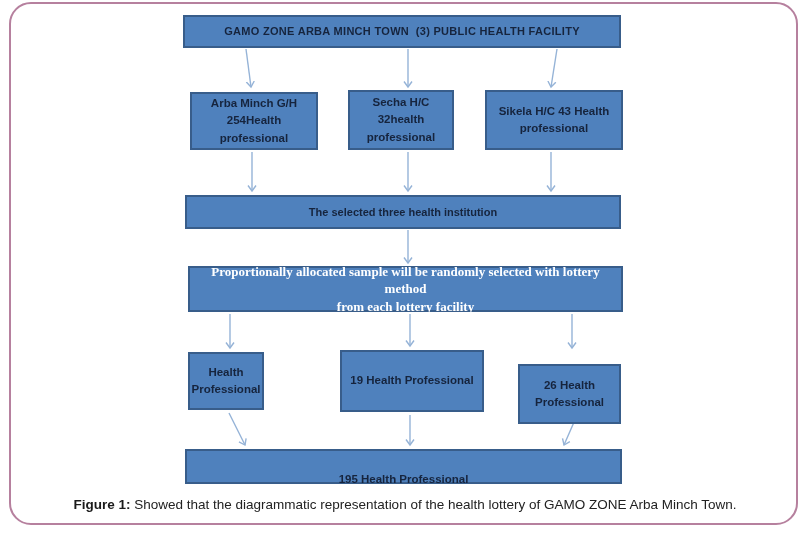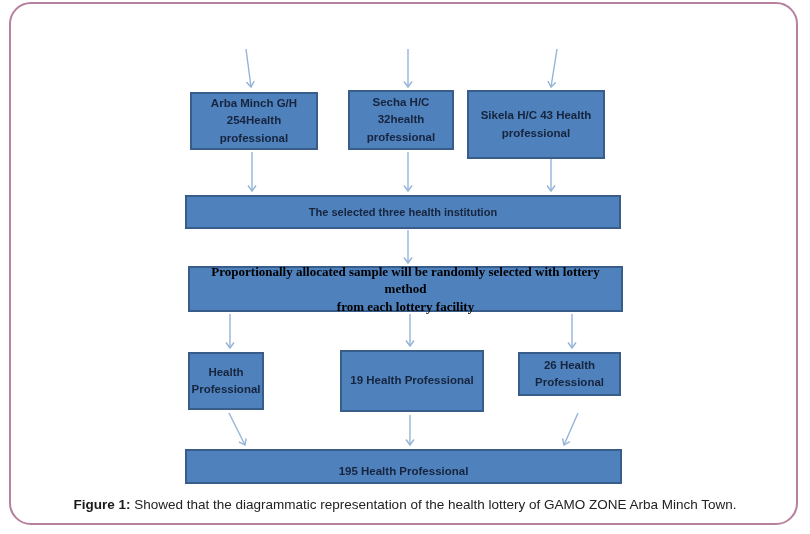--- a/index.html
+++ b/index.html
@@ -12,21 +12,21 @@
     border:2px solid #b6809e;border-radius:22px;box-sizing:border-box;
   }
   .box{
     position:absolute;box-sizing:border-box;
     background:#4f81bd;border:2px solid #385d8a;
     color:#16243d;font-weight:bold;text-align:center;
     display:flex;flex-direction:column;justify-content:center;align-items:center;
     line-height:1.5;white-space:pre-wrap;
   }
   .sans{font-family:"Liberation Sans",sans-serif;font-size:11.5px;}
-  .serif{font-family:"Liberation Serif",serif;font-size:13px;line-height:1.35;color:#000000;}
+  .serif{font-family:"Liberation Serif",serif;font-size:13px;line-height:1.35;color:#ffffff;}
   .top{font-size:11px;letter-spacing:.3px;}
   .wide{font-size:11px;}
   .arrows{position:absolute;left:0;top:0;width:810px;height:534px;pointer-events:none;}
   .caption{
     position:absolute;left:0;right:0;top:497px;text-align:center;
     font-size:13.5px;color:#222222;font-family:"Liberation Sans",sans-serif;
   }
   .caption .lbl{font-weight:bold;color:#1a1a1a;text-align:right;}
 </style>
 </head>
@@ -56,32 +56,35 @@
       <line x1="230" y1="314" x2="230" y2="348" marker-end="url(#ah)"></line>
       <line x1="410" y1="314" x2="410" y2="346" marker-end="url(#ah)"></line>
       <line x1="572" y1="314" x2="572" y2="348" marker-end="url(#ah)"></line>
 
       <line x1="229" y1="413" x2="245" y2="445" marker-end="url(#ah)"></line>
       <line x1="410" y1="415" x2="410" y2="445" marker-end="url(#ah)"></line>
       <line x1="578" y1="413" x2="564" y2="445" marker-end="url(#ah)"></line>
     </g>
   </svg>
 
+  <div class="box sans top" style="left:183px;top:15px;width:438px;height:33px">
+    <div>GAMO ZONE ARBA MINCH TOWN  (3) PUBLIC HEALTH FACILITY</div>
+  </div>
 
   <div class="box sans" style="left:190px;top:92px;width:128px;height:58px">
     <div>Arba Minch G/H</div>
     <div>254Health professional</div>
   </div>
 
   <div class="box sans" style="left:348px;top:90px;width:106px;height:60px">
     <div>Secha H/C 32health</div>
     <div>professional</div>
   </div>
 
-  <div class="box sans" style="left:467px;top:90px;width:138px;height:69px">
+  <div class="box sans" style="left:485px;top:90px;width:138px;height:60px">
     <div>Sikela H/C 43 Health</div>
     <div>professional</div>
   </div>
 
   <div class="box sans wide" style="left:185px;top:195px;width:436px;height:34px">
     <div>The selected three health institution</div>
   </div>
 
   <div class="box serif" style="left:188px;top:266px;width:435px;height:46px">
     <div>Proportionally allocated sample will be randomly selected with lottery method</div>
@@ -90,26 +93,26 @@
 
   <div class="box sans" style="left:188px;top:352px;width:76px;height:58px">
     <div>Health</div>
     <div>Professional</div>
   </div>
 
   <div class="box sans" style="left:340px;top:350px;width:144px;height:62px">
     <div>19 Health Professional</div>
   </div>
 
-  <div class="box sans" style="left:518px;top:352px;width:103px;height:44px">
+  <div class="box sans" style="left:518px;top:364px;width:103px;height:60px">
     <div>26 Health</div>
     <div>Professional</div>
   </div>
 
-  <div class="box sans" style="left:185px;top:449px;width:437px;height:35px;justify-content:flex-start;padding-top:12px">
+  <div class="box sans" style="left:185px;top:449px;width:437px;height:35px;justify-content:flex-start;padding-top:20px">
     <div>195 Health Professional</div>
   </div>
 
   <div class="caption">
     <span class="lbl">Figure 1:</span>
     <span>Showed that the diagrammatic representation of the health lottery of GAMO ZONE Arba Minch Town.</span>
   </div>
 
 </div>
 

